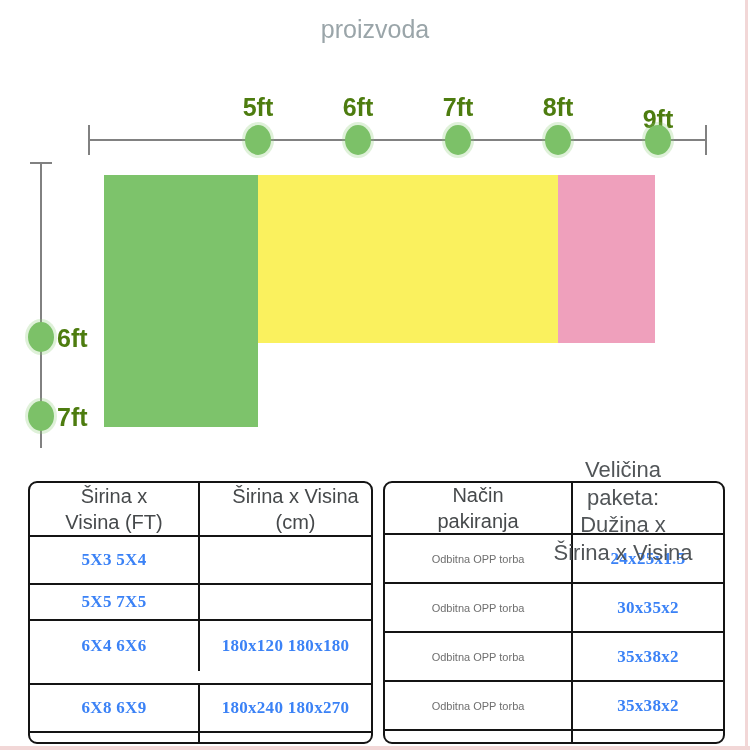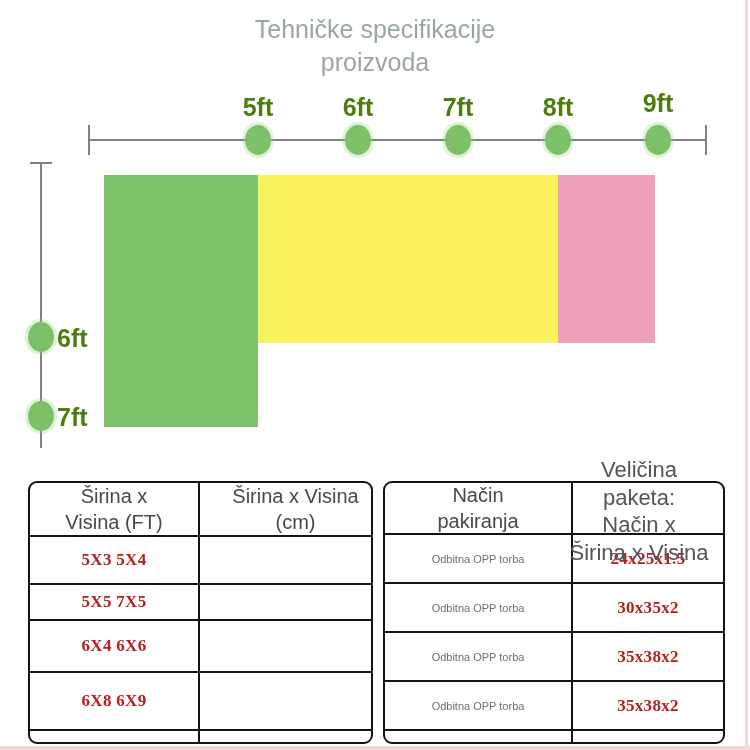--- a/index.html
+++ b/index.html
@@ -35,45 +35,44 @@
   .tr.first{border-top:none;gap:20px;}
   .tr.strip{flex:1;border-top:2px solid #141414;}
   .th,.td{box-sizing:border-box;display:flex;align-items:center;justify-content:center;
     text-align:center;}
   .cdiv{border-right:2px solid #141414;}
   .c1l{width:170px;flex:none;}
   .c1r{width:188px;flex:none;}
   .cfill{flex:1;}
   .th{font-size:20px;line-height:26px;color:#46494b;}
   .serif{font-family:"Liberation Serif","DejaVu Serif",serif;font-weight:700;
-    font-size:17px;color:#b91c1c;letter-spacing:0.3px;text-align:center;}
+    font-size:17px;color:#3b82f6;letter-spacing:0.3px;text-align:center;}
   .smallgray{font-size:11px;color:#6f6f6f;}
   
-  .pkg-header{position:absolute;left:544px;top:456px;width:190px;text-align:center;
+  .pkg-header{position:absolute;left:528px;top:456px;width:190px;text-align:center;
     font-size:22px;line-height:27.5px;color:#515558;z-index:5;}
 </style>
 </head>
 <body>
 
 <div class="canvas">
 
   <div class="title">
-    <div>Tehničke specifikacije</div>
     <div>proizvoda</div>
   </div>
 
   <div class="line" style="left:88px;top:139px;width:619px;height:2px;"></div>
   <div class="line" style="left:88px;top:125px;width:2px;height:30px;"></div>
   <div class="line" style="left:705px;top:125px;width:2px;height:30px;"></div>
 
   <span class="axis-label" style="left:228px;top:93px;">5ft</span>
   <span class="axis-label" style="left:328px;top:93px;">6ft</span>
   <span class="axis-label" style="left:428px;top:93px;">7ft</span>
   <span class="axis-label" style="left:528px;top:93px;">8ft</span>
-  <span class="axis-label" style="left:628px;top:89px;">9ft</span>
+  <span class="axis-label" style="left:628px;top:105px;">9ft</span>
 
   <span class="dot" style="left:245px;top:125px;"></span>
   <span class="dot" style="left:345px;top:125px;"></span>
   <span class="dot" style="left:445px;top:125px;"></span>
   <span class="dot" style="left:545px;top:125px;"></span>
   <span class="dot" style="left:645px;top:125px;"></span>
 
   <div class="line" style="left:40px;top:163px;width:2px;height:285px;"></div>
   <div class="line" style="left:30px;top:162px;width:22px;height:2px;"></div>
 
@@ -102,23 +101,25 @@
       </div>
     </div>
     <div class="tr" style="height:48px;">
       <div class="td c1l cdiv serif">5X3 5X4</div>
     </div>
     <div class="tr" style="height:36px;">
       <div class="td c1l cdiv serif">5X5 7X5</div>
     </div>
     <div class="tr" style="height:52px;">
       <div class="td c1l cdiv serif">6X4 6X6</div>
+      <div class="td cfill serif">180x120 180x180</div>
     </div>
-    <div class="tr" style="height:58px;">
+    <div class="tr" style="height:48px;margin-top:12px;">
       <div class="td c1l cdiv serif">6X8 6X9</div>
+      <div class="td cfill serif">180x240 180x270</div>
     </div>
     <div class="tr strip">
       <div class="td c1l cdiv"></div>
       <div class="td cfill"></div>
     </div>
   </div>
 
   <div class="tbl" style="left:383px;top:481px;width:342px;height:263px;">
     <div class="tr first" style="height:50px;">
       <div class="th c1r cdiv">
@@ -147,20 +148,20 @@
     </div>
     <div class="tr strip">
       <div class="td c1r cdiv"></div>
       <div class="td cfill"></div>
     </div>
   </div>
 
   <div class="pkg-header">
     <div>Veličina</div>
     <div>paketa:</div>
-    <div>Način x</div>
+    <div>Dužina x</div>
     <div>Širina x Visina</div>
   </div>
 
   <div class="frame-right"></div>
   <div class="frame-bottom"></div>
 
 </div>
 
 </body></html>

